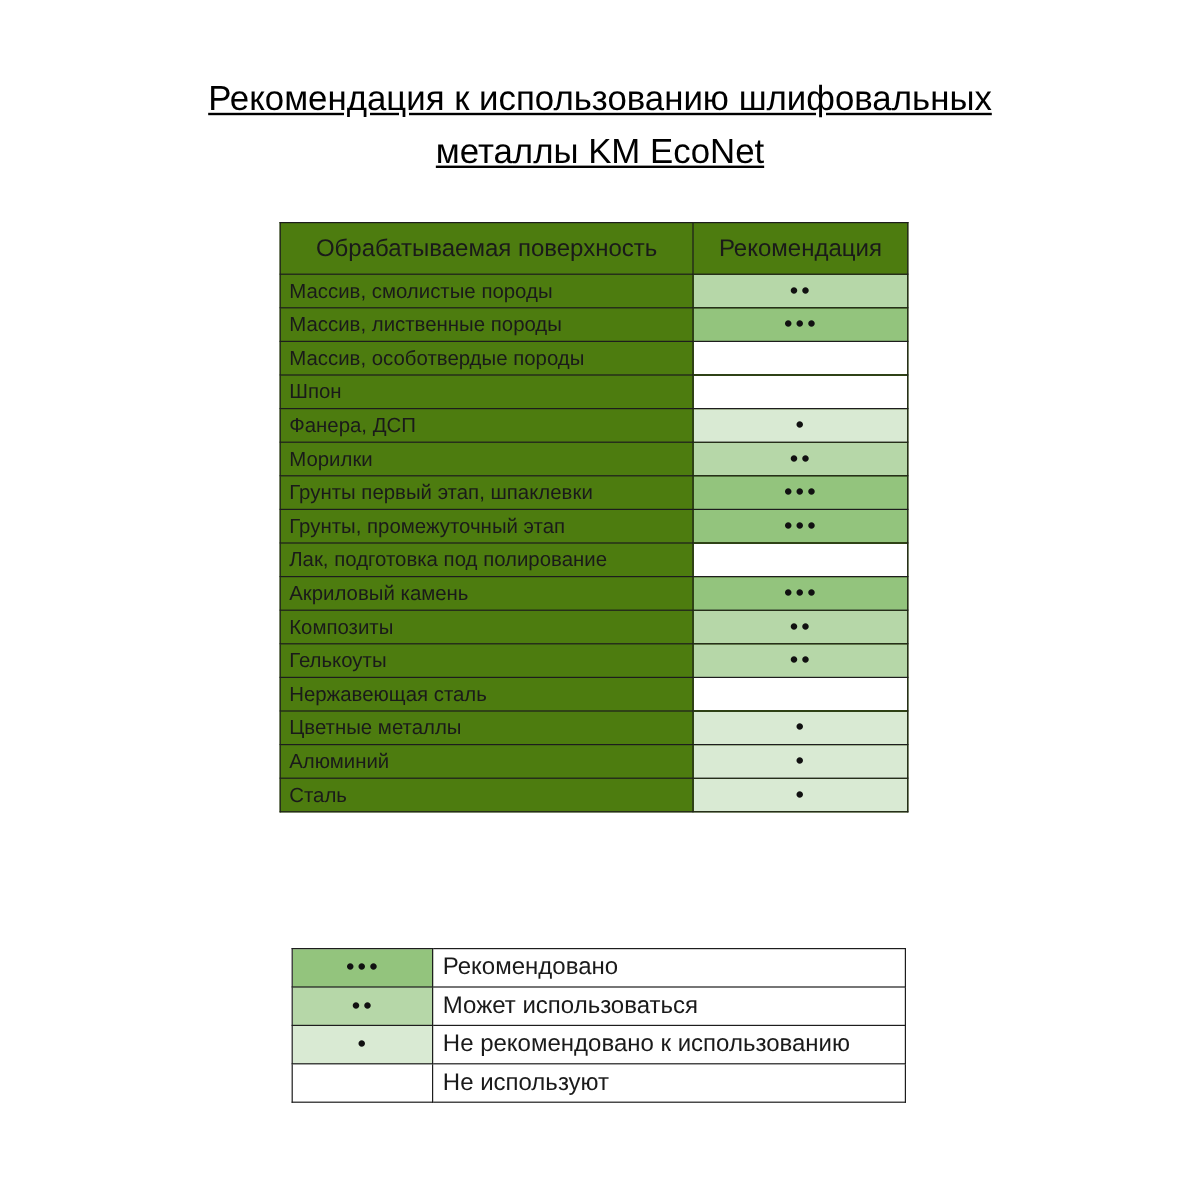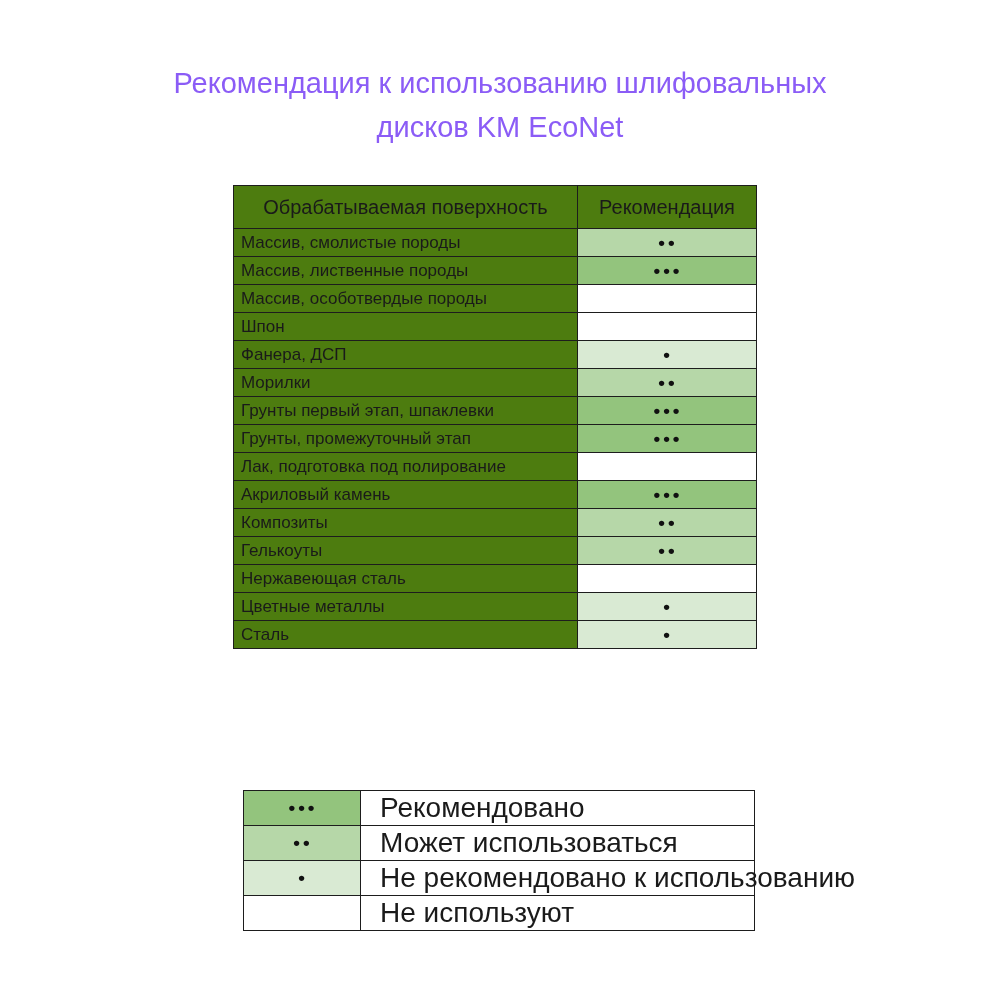--- a/index.html
+++ b/index.html
@@ -16,21 +16,22 @@
     position: absolute;
     top: 62px;
     left: 50%;
     transform: translateX(-50%);
     width: 780px;
     margin: 0;
     text-align: center;
     font-size: 29px;
     font-weight: 400;
     line-height: 1.5;
-    color: #8b5cf6;
+    color: #000000;
+    text-decoration: underline;
   }
   table.main {
     position: absolute;
     left: 233px;
     top: 185px;
     width: 517px;
     border-collapse: collapse;
     table-layout: fixed;
     background: #4d7c0f;
   }
@@ -73,34 +74,34 @@
     height: 29px;
     text-align: center;
     vertical-align: middle;
     font-size: 19px;
     font-weight: 700;
     letter-spacing: 3px;
     padding-left: 3px;
     color: #111111;
   }
   td.lg-label {
-    font-size: 28px;
-    padding-left: 19px;
+    font-size: 20px;
+    padding-left: 8px;
     vertical-align: middle;
     white-space: nowrap;
   }
 </style>
 </head>
 <body>
 
 <div class="page">
 
   <h1 class="title">
     <span>Рекомендация к использованию шлифовальных</span><br>
-    <span>дисков KM EcoNet</span>
+    <span>металлы KM EcoNet</span>
   </h1>
 
   <table class="main">
     <thead>
       <tr>
         <th class="col-surface">Обрабатываемая поверхность</th>
         <th class="col-rec">Рекомендация</th>
       </tr>
     </thead>
     <tbody>
@@ -154,20 +155,24 @@
       </tr>
       <tr>
         <td class="surface">Нержавеющая сталь</td>
         <td class="rec" style="background-color: rgb(255, 255, 255);"></td>
       </tr>
       <tr>
         <td class="surface">Цветные металлы</td>
         <td class="rec" style="background-color: rgb(217, 234, 211);">•</td>
       </tr>
       <tr>
+        <td class="surface">Алюминий</td>
+        <td class="rec" style="background-color: rgb(217, 234, 211);">•</td>
+      </tr>
+      <tr>
         <td class="surface">Сталь</td>
         <td class="rec" style="background-color: rgb(217, 234, 211);">•</td>
       </tr>
     </tbody>
   </table>
 
   <table class="legend">
     <tbody>
       <tr>
         <td class="lg-swatch" style="background-color: rgb(147, 196, 125);">•••</td>

